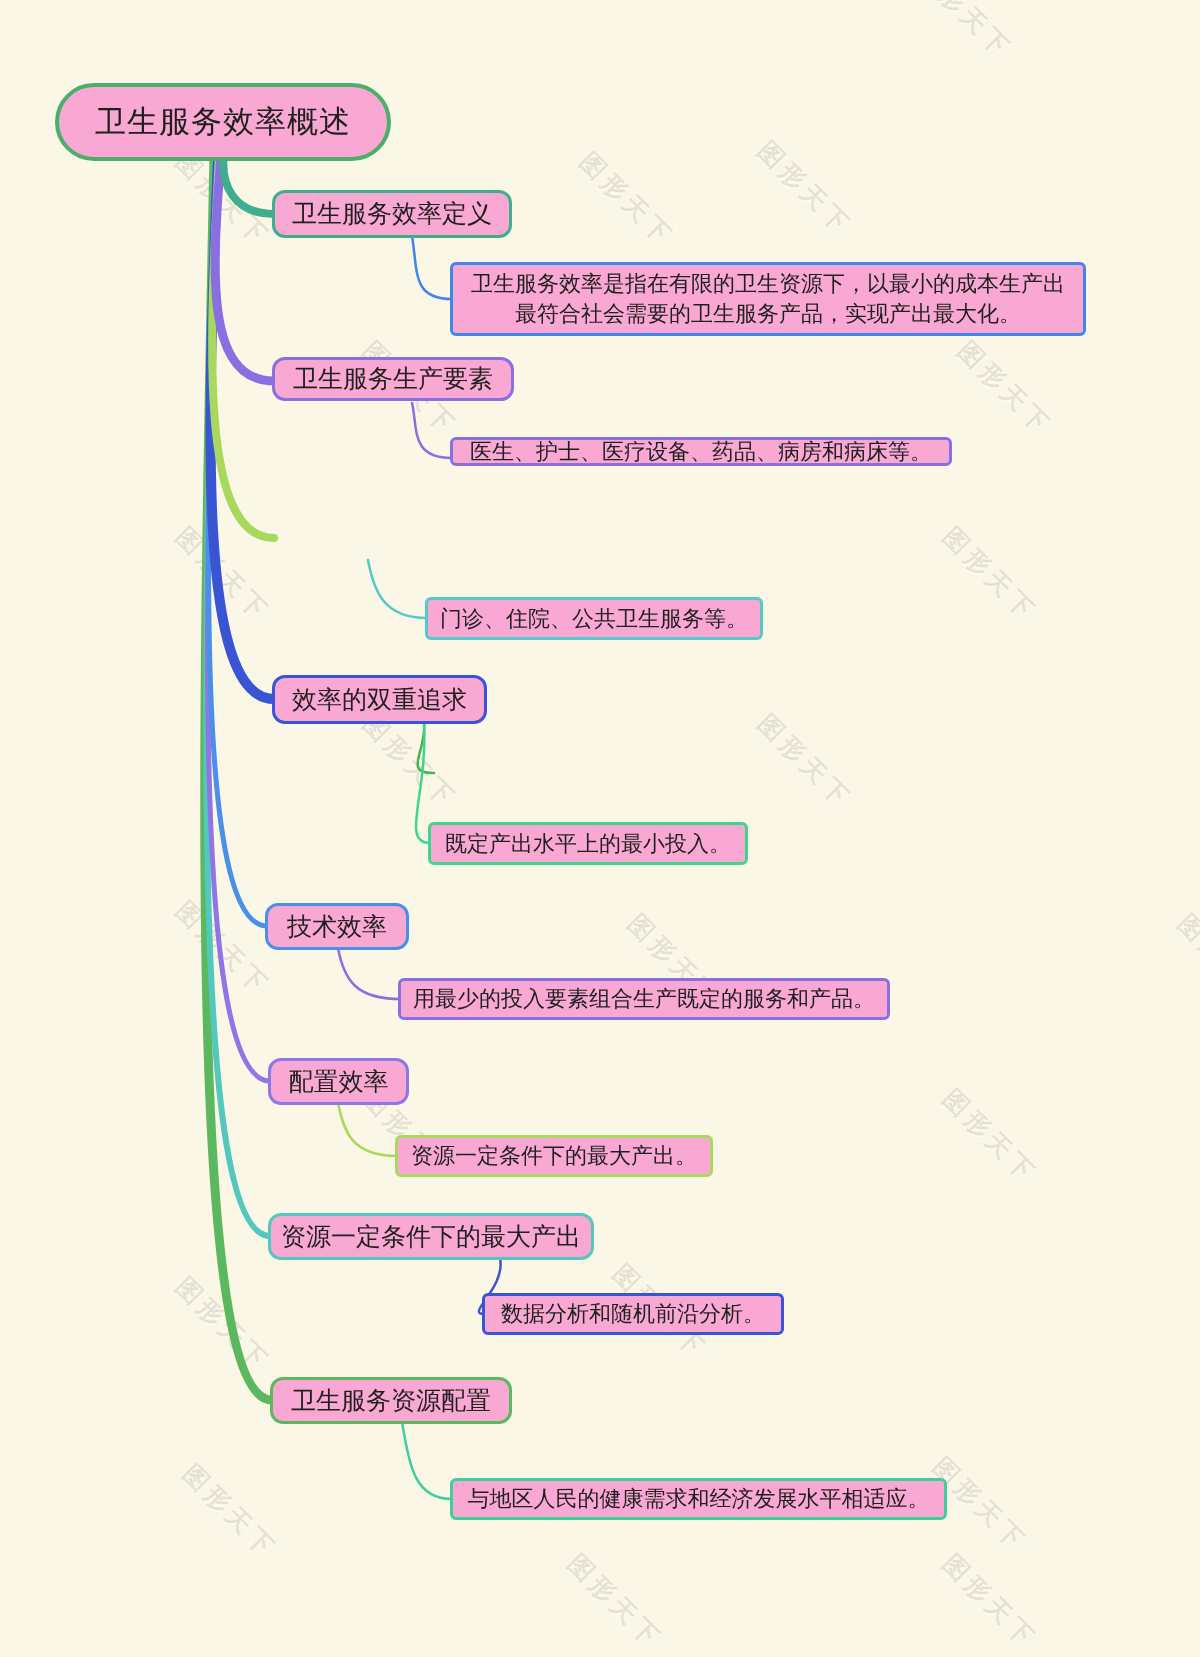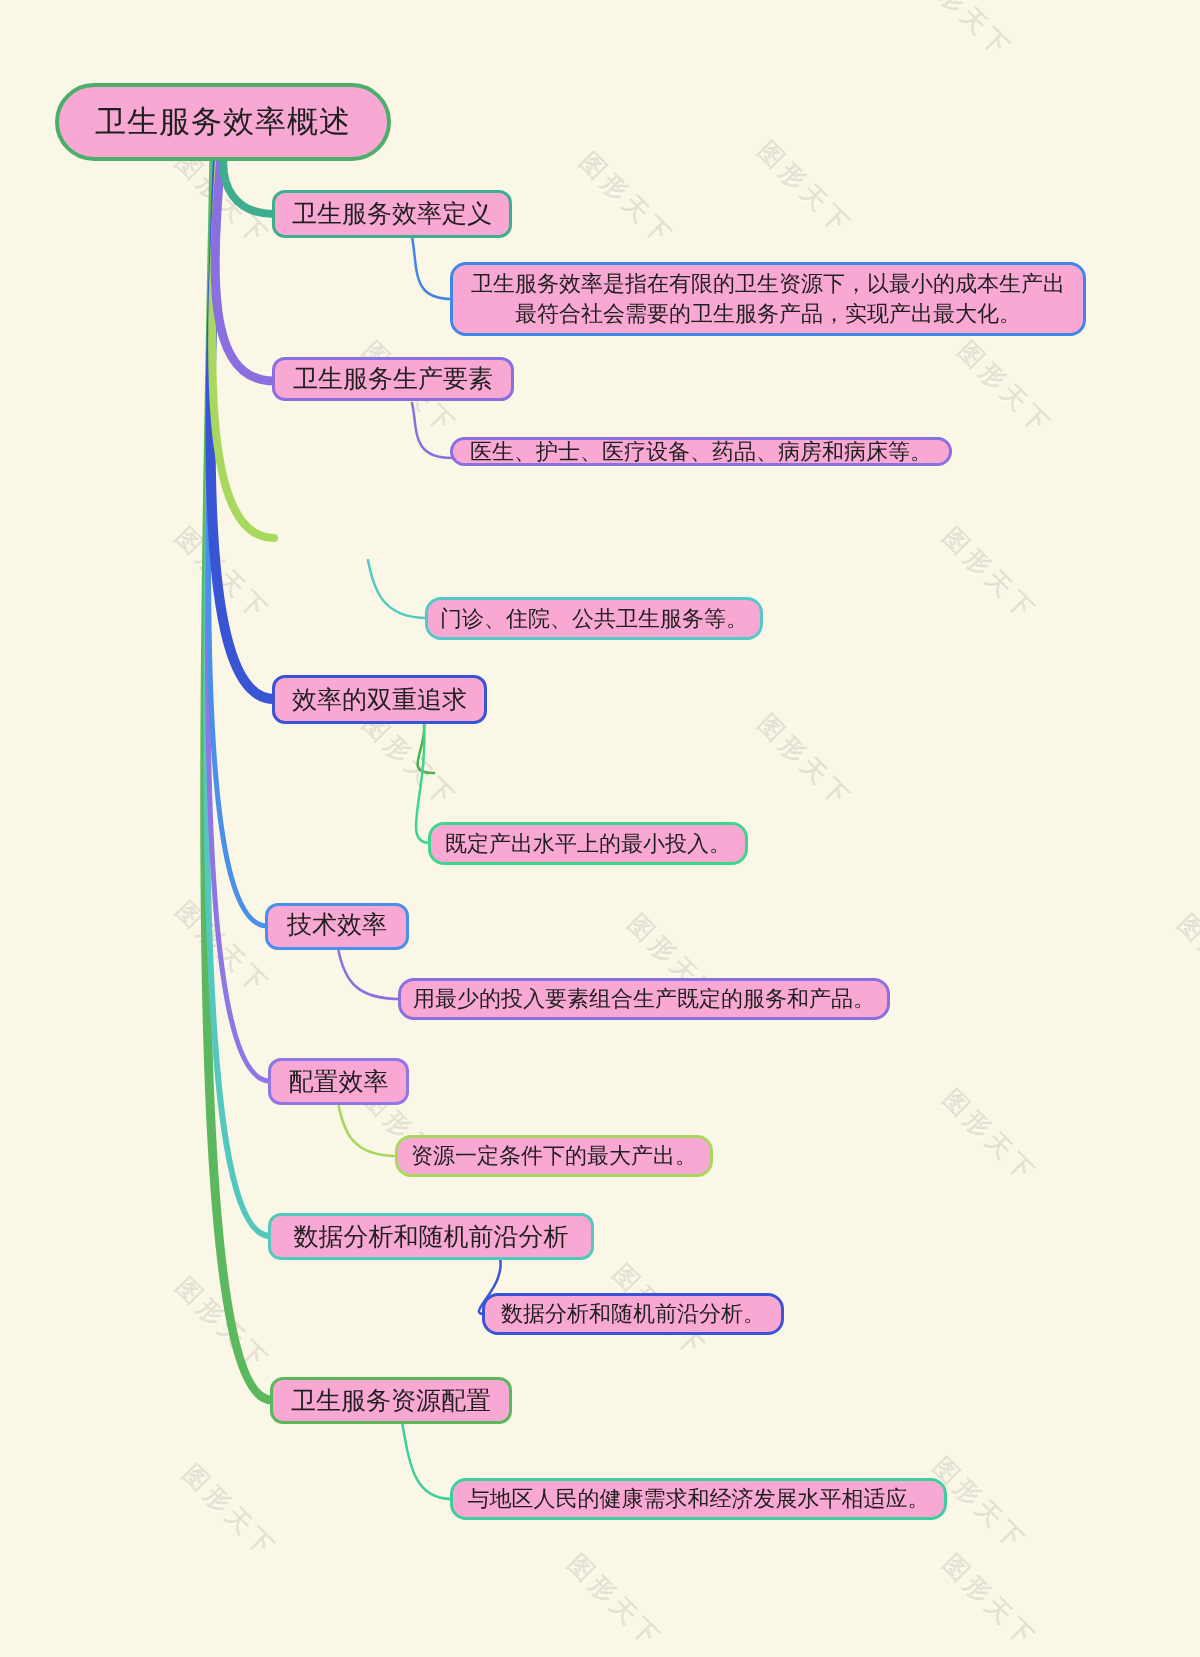--- a/index.html
+++ b/index.html
@@ -12,21 +12,21 @@
   .links{position:absolute;left:0;top:0;width:1200px;height:1657px;}
   .links path{fill:none;stroke-linecap:round;}
   .node{
     position:absolute;box-sizing:border-box;
     background:#f9a8d4;border:3px solid #888;
     display:flex;align-items:center;justify-content:center;
     text-align:center;line-height:1.35;
   }
   .root{border-width:4px;border-radius:40px;font-size:31px;letter-spacing:1px;}
   .branch{border-radius:13px;font-size:25px;}
-  .leaf{border-radius:16px;font-size:22px;padding:2px 10px;}
+  .leaf{border-radius:6px;font-size:22px;padding:2px 10px;}
   .wm{
     position:absolute;font-size:25px;font-weight:bold;letter-spacing:5px;
     color:rgba(150,140,110,0.22);
     text-shadow:1px 1px 0 rgba(255,255,255,0.55);
     transform:rotate(45deg);white-space:nowrap;pointer-events:none;
   }
 </style>
 </head>
 <body>
 
@@ -82,25 +82,25 @@
   <div class="node leaf" style="left: 450px; top: 262px; width: 636px; height: 74px; border-color: rgb(66, 133, 232);">卫生服务效率是指在有限的卫生资源下，以最小的成本生产出最符合社会需要的卫生服务产品，实现产出最大化。</div>
 
   <div class="node branch" style="left: 272px; top: 357px; width: 242px; height: 44px; border-color: rgb(138, 111, 224);">卫生服务生产要素</div>
   <div class="node leaf" style="left: 450px; top: 437px; width: 502px; height: 29px; border-color: rgb(138, 111, 224);">医生、护士、医疗设备、药品、病房和病床等。</div>
 
   <div class="node leaf" style="left: 425px; top: 597px; width: 338px; height: 43px; border-color: rgb(85, 200, 200);">门诊、住院、公共卫生服务等。</div>
 
   <div class="node branch" style="left: 272px; top: 675px; width: 215px; height: 49px; border-color: rgb(58, 85, 212);">效率的双重追求</div>
   <div class="node leaf" style="left: 428px; top: 822px; width: 320px; height: 43px; border-color: rgb(61, 214, 140);">既定产出水平上的最小投入。</div>
 
-  <div class="node branch" style="left: 265px; top: 903px; width: 144px; height: 47px; border-color: rgb(74, 143, 232); font-family: Liberation Mono, monospace;">技术效率</div>
+  <div class="node branch" style="left: 265px; top: 903px; width: 144px; height: 47px; border-color: rgb(74, 143, 232);">技术效率</div>
   <div class="node leaf" style="left: 398px; top: 978px; width: 492px; height: 42px; border-color: rgb(138, 111, 224);">用最少的投入要素组合生产既定的服务和产品。</div>
 
   <div class="node branch" style="left: 268px; top: 1058px; width: 141px; height: 47px; border-color: rgb(143, 118, 228);">配置效率</div>
   <div class="node leaf" style="left: 395px; top: 1135px; width: 318px; height: 42px; border-color: rgb(169, 216, 94);">资源一定条件下的最大产出。</div>
 
-  <div class="node branch" style="left: 268px; top: 1213px; width: 326px; height: 47px; border-color: rgb(85, 200, 190);">数据分析和随机前沿分析</div>
+  <div class="node branch" style="left: 268px; top: 1213px; width: 326px; height: 47px; border-color: rgb(85, 200, 190);">资源一定条件下的最大产出</div>
   <div class="node leaf" style="left: 482px; top: 1293px; width: 302px; height: 42px; border-color: rgb(58, 85, 212);">数据分析和随机前沿分析。</div>
 
   <div class="node branch" style="left: 270px; top: 1377px; width: 242px; height: 47px; border-color: rgb(91, 184, 94);">卫生服务资源配置</div>
   <div class="node leaf" style="left: 450px; top: 1478px; width: 497px; height: 42px; border-color: rgb(61, 207, 158);">与地区人民的健康需求和经济发展水平相适应。</div>
 
 </div>
 
 </body></html>

